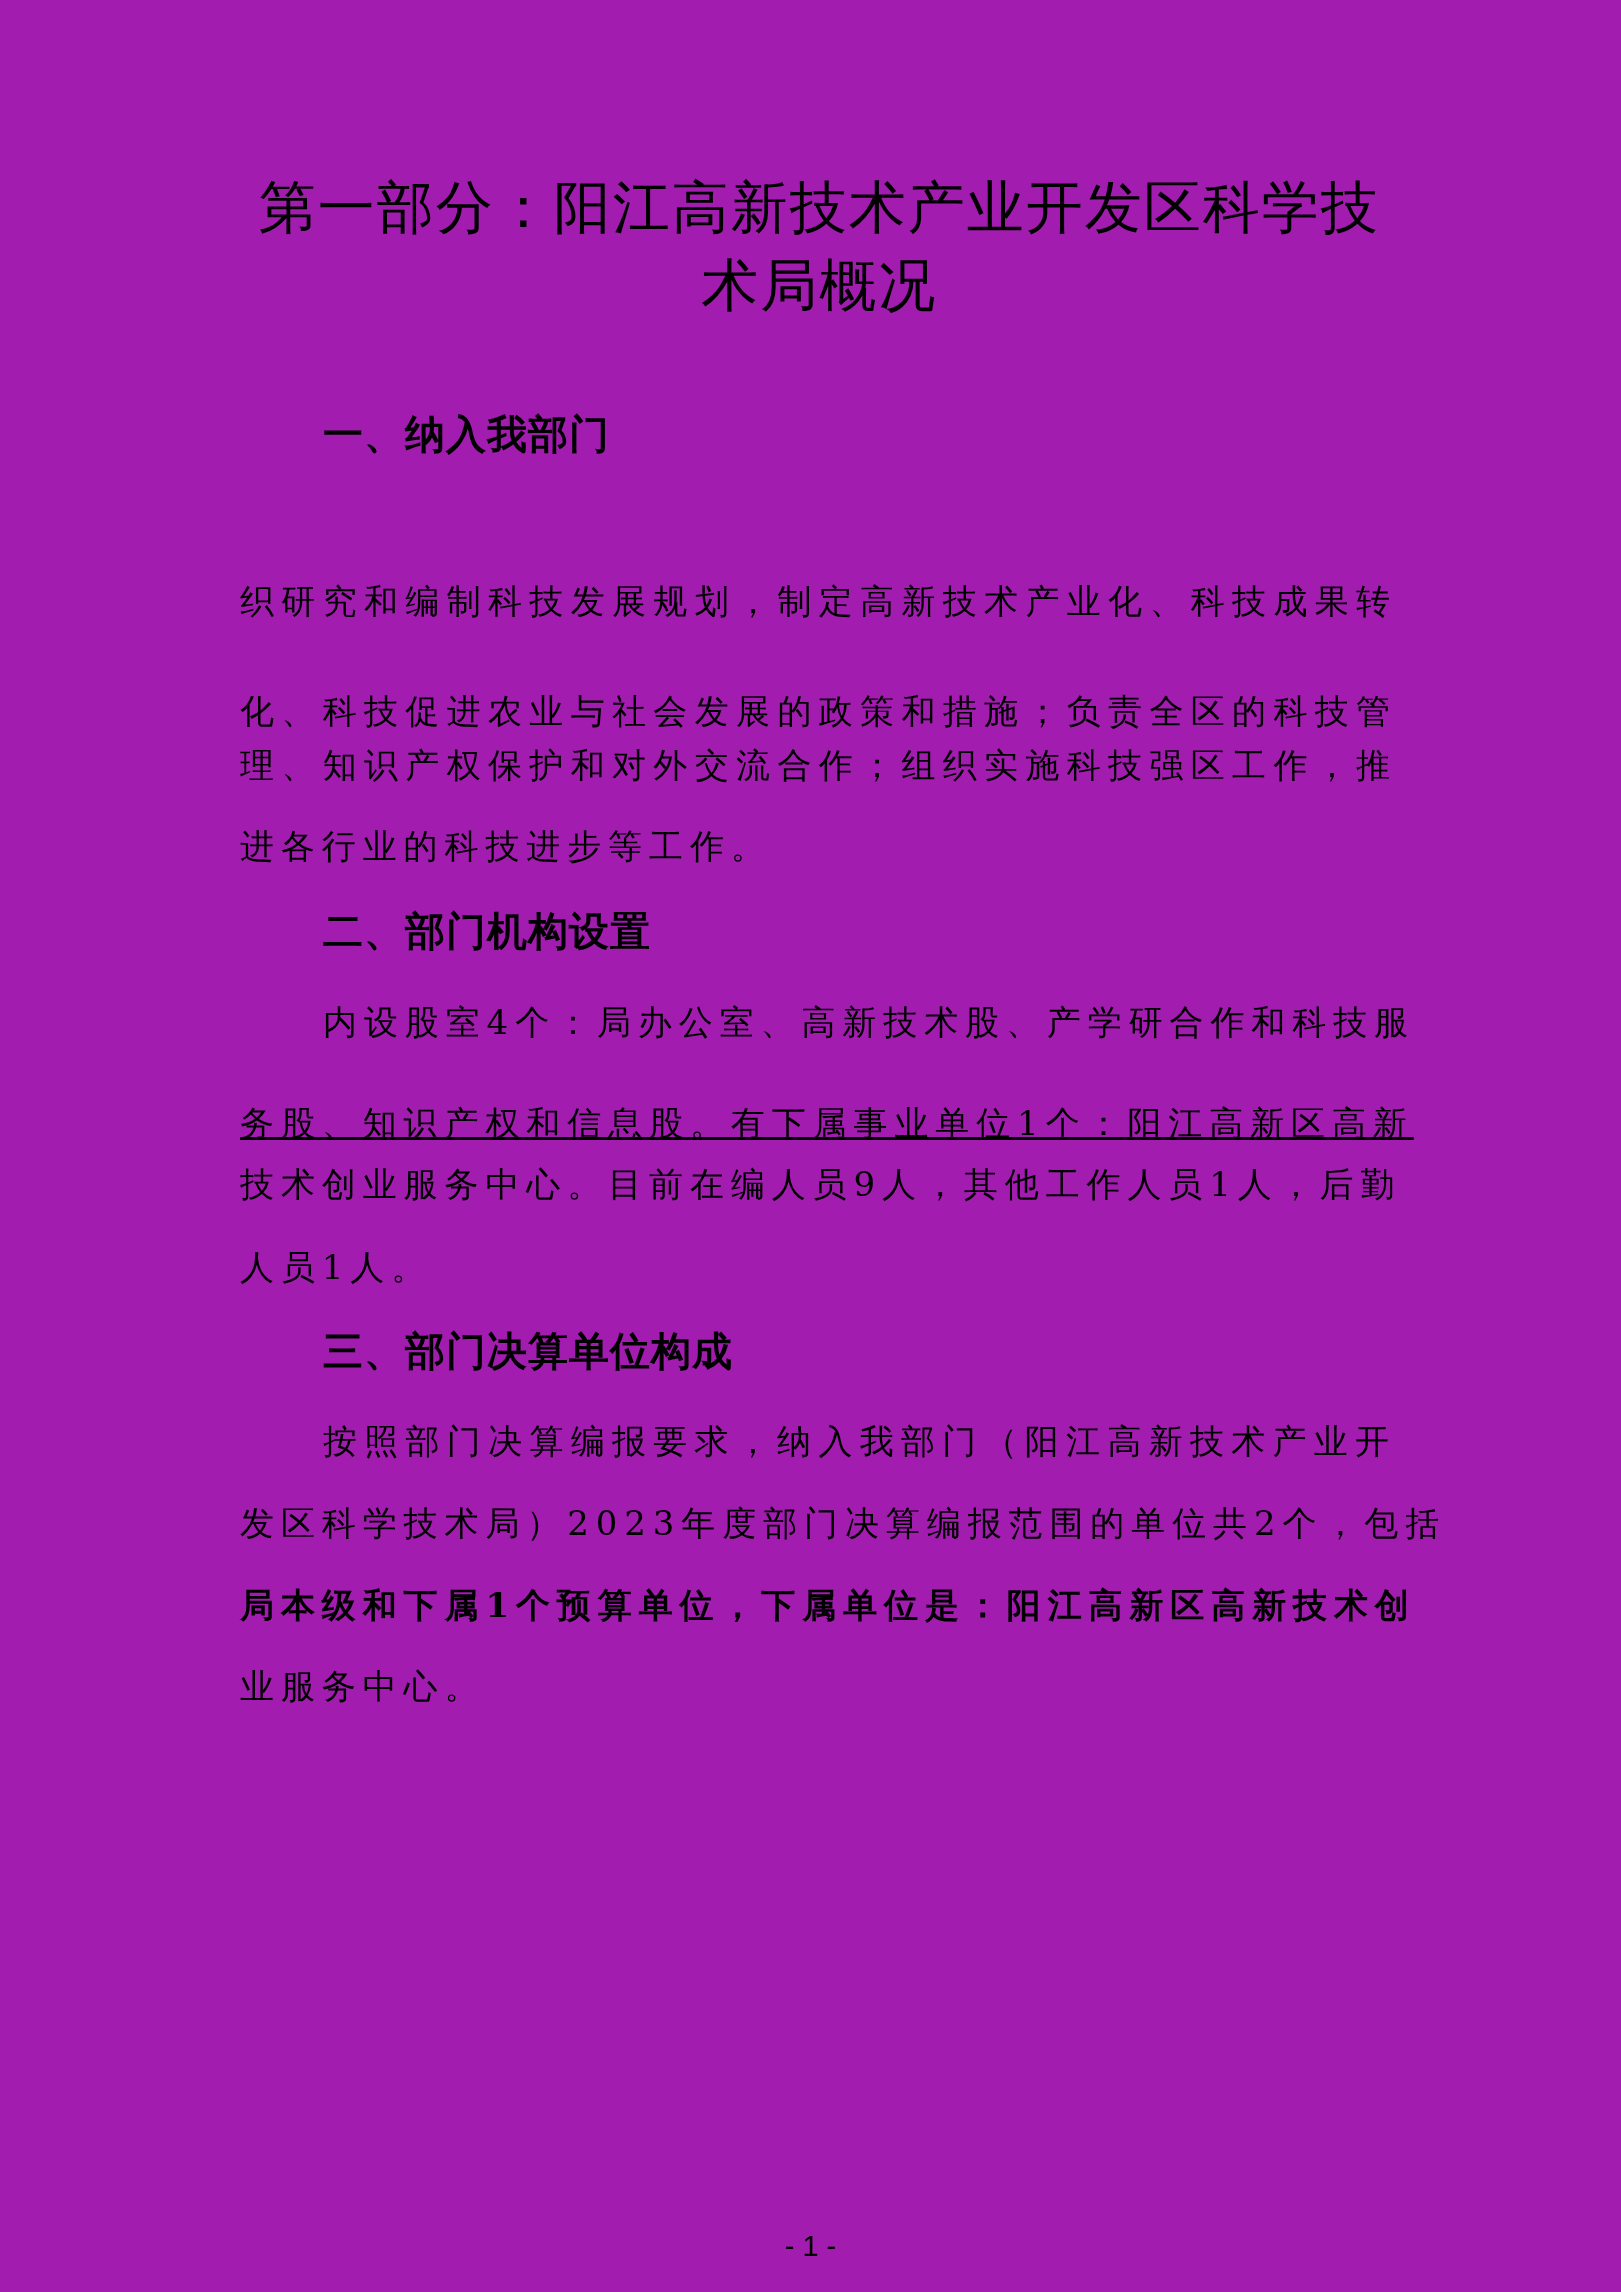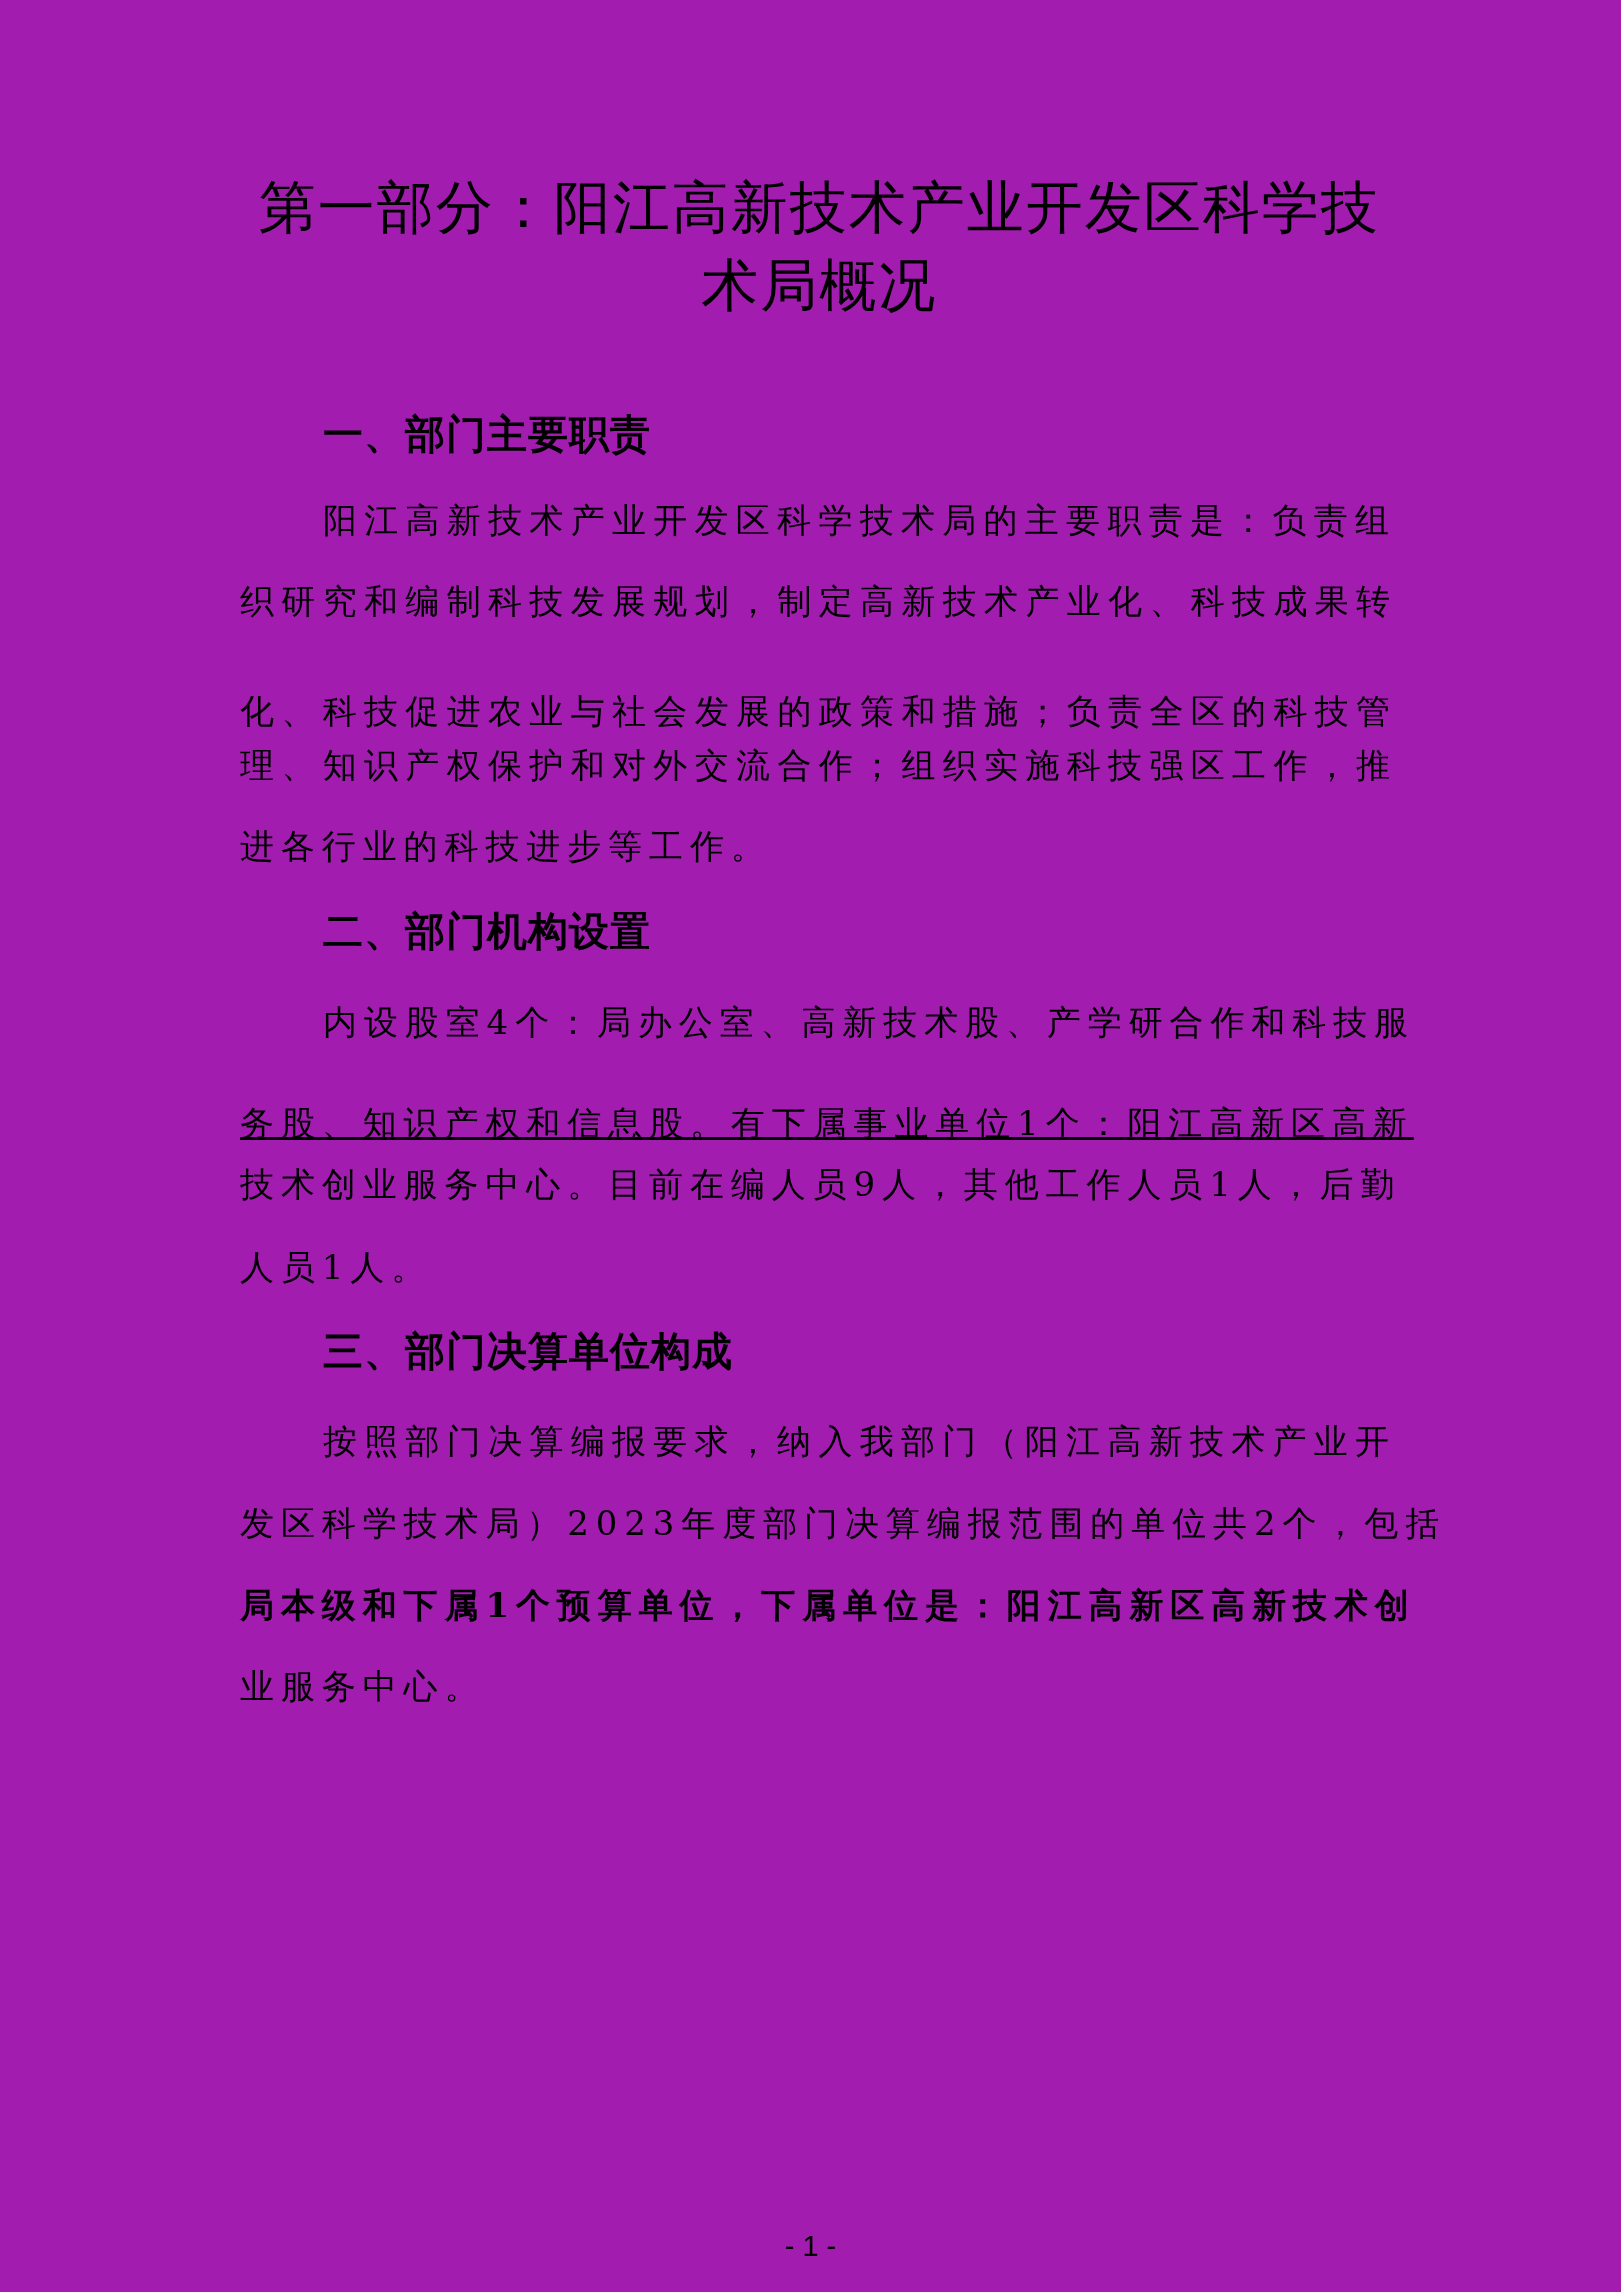--- a/index.html
+++ b/index.html
@@ -31,22 +31,21 @@
   }
 </style>
 </head>
 <body>
 
 <div class="page">
 
   <div class="title-line" style="top:173px;">第一部分：阳江高新技术产业开发区科学技</div>
   <div class="title-line" style="top:251px;">术局概况</div>
 
-  <div class="heading" style="top:409px;">一、部门主要职责</div>
-  <div class="body-line indent" style="top:497px;">阳江高新技术产业开发区科学技术局的主要职责是：负责组</div>
+  <div class="heading" style="top:409px;">一、纳入我部门</div>
   <div class="body-line" style="top:578px;">织研究和编制科技发展规划，制定高新技术产业化、科技成果转</div>
   <div class="body-line" style="top:688px;">化、科技促进农业与社会发展的政策和措施；负责全区的科技管</div>
   <div class="body-line" style="top:742px;">理、知识产权保护和对外交流合作；组织实施科技强区工作，推</div>
   <div class="body-line last" style="top:823px;">进各行业的科技进步等工作。</div>
 
   <div class="heading" style="top:906px;">二、部门机构设置</div>
   <div class="body-line indent" style="top:999px;">内设股室4个：局办公室、高新技术股、产学研合作和科技服</div>
   <div class="body-line" style="top:1100px;text-decoration:underline;">务股、知识产权和信息股。有下属事业单位1个：阳江高新区高新</div>
   <div class="body-line" style="top:1161px;">技术创业服务中心。目前在编人员9人，其他工作人员1人，后勤</div>
   <div class="body-line last" style="top:1244px;">人员1人。</div>

